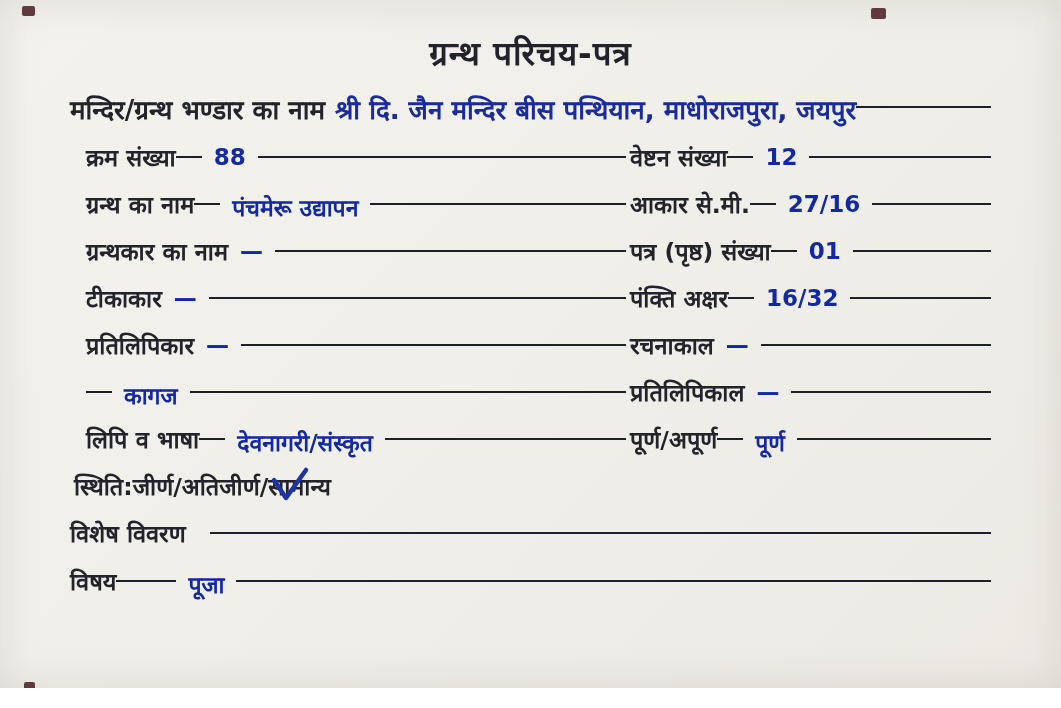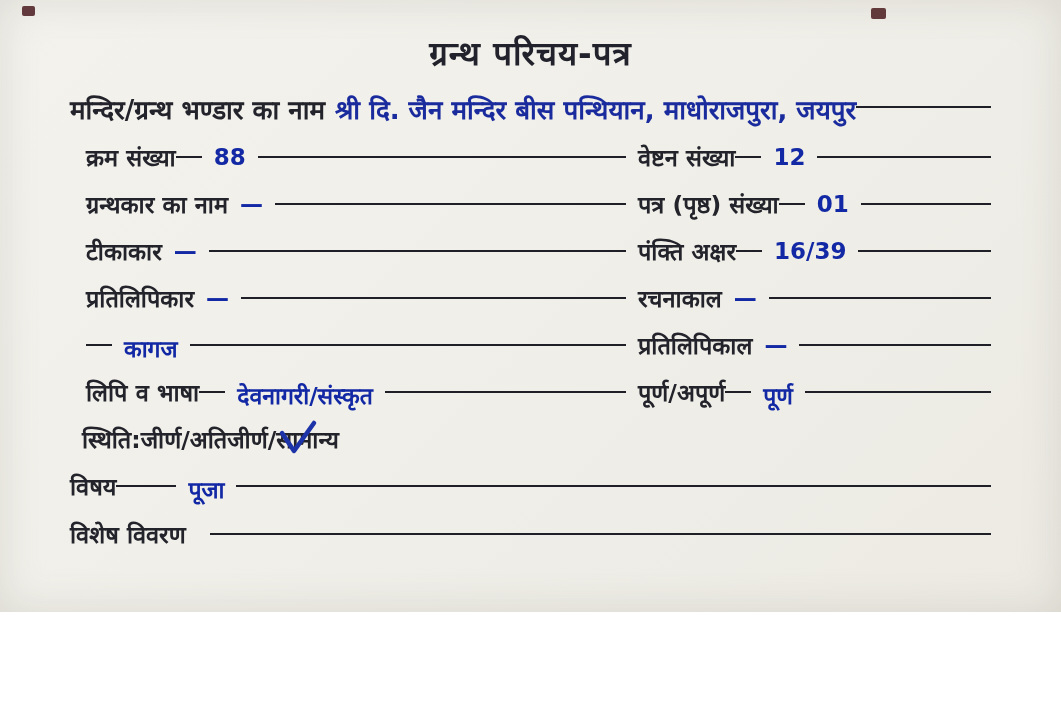--- a/index.html
+++ b/index.html
@@ -1,20 +1,20 @@
 <!DOCTYPE html>
 <html><head>
 <meta charset="utf-8">
 <style>
   html,body { margin:0; padding:0; }
   body { width:1061px; height:708px; overflow:hidden; }
 
   .card {
     position:relative;
-    width:1061px; height:612px;
+    width:1061px; height:688px;
     background: linear-gradient(135deg, #f3f2ed 0%, #f0efe9 45%, #eceae3 100%);
     font-family: "DejaVu Sans", "Liberation Sans", sans-serif;
     color:#23232b;
     box-shadow: inset 0 0 40px rgba(120,115,100,0.18);
     overflow:hidden;
   }
 
   .content { padding: 30px 70px 0 70px; }
 
   .title {
@@ -36,21 +36,21 @@
   }
   .name-row .label { color:#23232b; }
   .name-row .value { color:#1a2b9e; margin-left:10px; }
 
   .rows { margin-top:14px; }
 
   .pair-row { display:flex; height:47px; }
   .full-row { display:flex; height:48px; }
 
   .cell-left  { flex:0 0 540px; display:flex; min-width:0;margin-left:16px; }
-  .cell-right { flex:1; display:flex; min-width:0; margin-left:12px; }
+  .cell-right { flex:1; display:flex; min-width:0; margin-left:4px; }
 
   .flabel {
     font-size:23.5px;
     font-weight:600;
     color:#23232b;
     white-space:nowrap;
   }
 
   .rule {
     border-top:2px solid #1f1f28;
@@ -113,20 +113,34 @@
           <div class="rule fill"></div>
         </div>
         <div class="cell-right">
           <span class="flabel">वेष्टन संख्या</span>
           <div class="rule short"></div>
           <span class="fvalue">12</span>
           <div class="rule fill"></div>
         </div>
       </div>
 
+      <div class="pair-row">
+        <div class="cell-left">
+          <span class="flabel">ग्रन्थ का नाम</span>
+          <div class="rule short"></div>
+          <span class="fvalue">पंचमेरू उद्यापन</span>
+          <div class="rule fill"></div>
+        </div>
+        <div class="cell-right">
+          <span class="flabel">आकार से.मी.</span>
+          <div class="rule short"></div>
+          <span class="fvalue">27/16</span>
+          <div class="rule fill"></div>
+        </div>
+      </div>
 
       <div class="pair-row">
         <div class="cell-left">
           <span class="flabel">ग्रन्थकार का नाम</span>
           <span class="fvalue">—</span>
           <div class="rule fill"></div>
         </div>
         <div class="cell-right">
           <span class="flabel">पत्र (पृष्ठ) संख्या</span>
           <div class="rule short"></div>
@@ -137,21 +151,21 @@
 
       <div class="pair-row">
         <div class="cell-left">
           <span class="flabel">टीकाकार</span>
           <span class="fvalue">—</span>
           <div class="rule fill"></div>
         </div>
         <div class="cell-right">
           <span class="flabel">पंक्ति अक्षर</span>
           <div class="rule short"></div>
-          <span class="fvalue">16/39</span>
+          <span class="fvalue">16/32</span>
           <div class="rule fill"></div>
         </div>
       </div>
 
       <div class="pair-row">
         <div class="cell-left">
           <span class="flabel">प्रतिलिपिकार</span>
           <span class="fvalue">—</span>
           <div class="rule fill"></div>
         </div>
@@ -196,27 +210,27 @@
           <span class="checked-wrap">
             <span class="flabel">सामान्य</span>
             <svg class="check-svg" viewBox="0 0 40 38">
               <polyline points="4,14 16,32 36,4" fill="none" stroke="#1d33a8" stroke-width="4.5" stroke-linecap="round" stroke-linejoin="round"></polyline>
             </svg>
           </span>
         </div>
       </div>
 
       <div class="full-row">
+        <span class="flabel">विशेष विवरण</span>
+        <span class="fvalue"></span>
+        <div class="rule fill"></div>
+      </div>
+
+      <div class="full-row">
         <span class="flabel">विषय</span>
         <div class="rule short" style="width:60px"></div>
         <span class="fvalue">पूजा</span>
         <div class="rule fill"></div>
       </div>
 
-      <div class="full-row">
-        <span class="flabel">विशेष विवरण</span>
-        <span class="fvalue"></span>
-        <div class="rule fill"></div>
-      </div>
-
     </div>
   </div>
 </div>
 
 </body></html>

